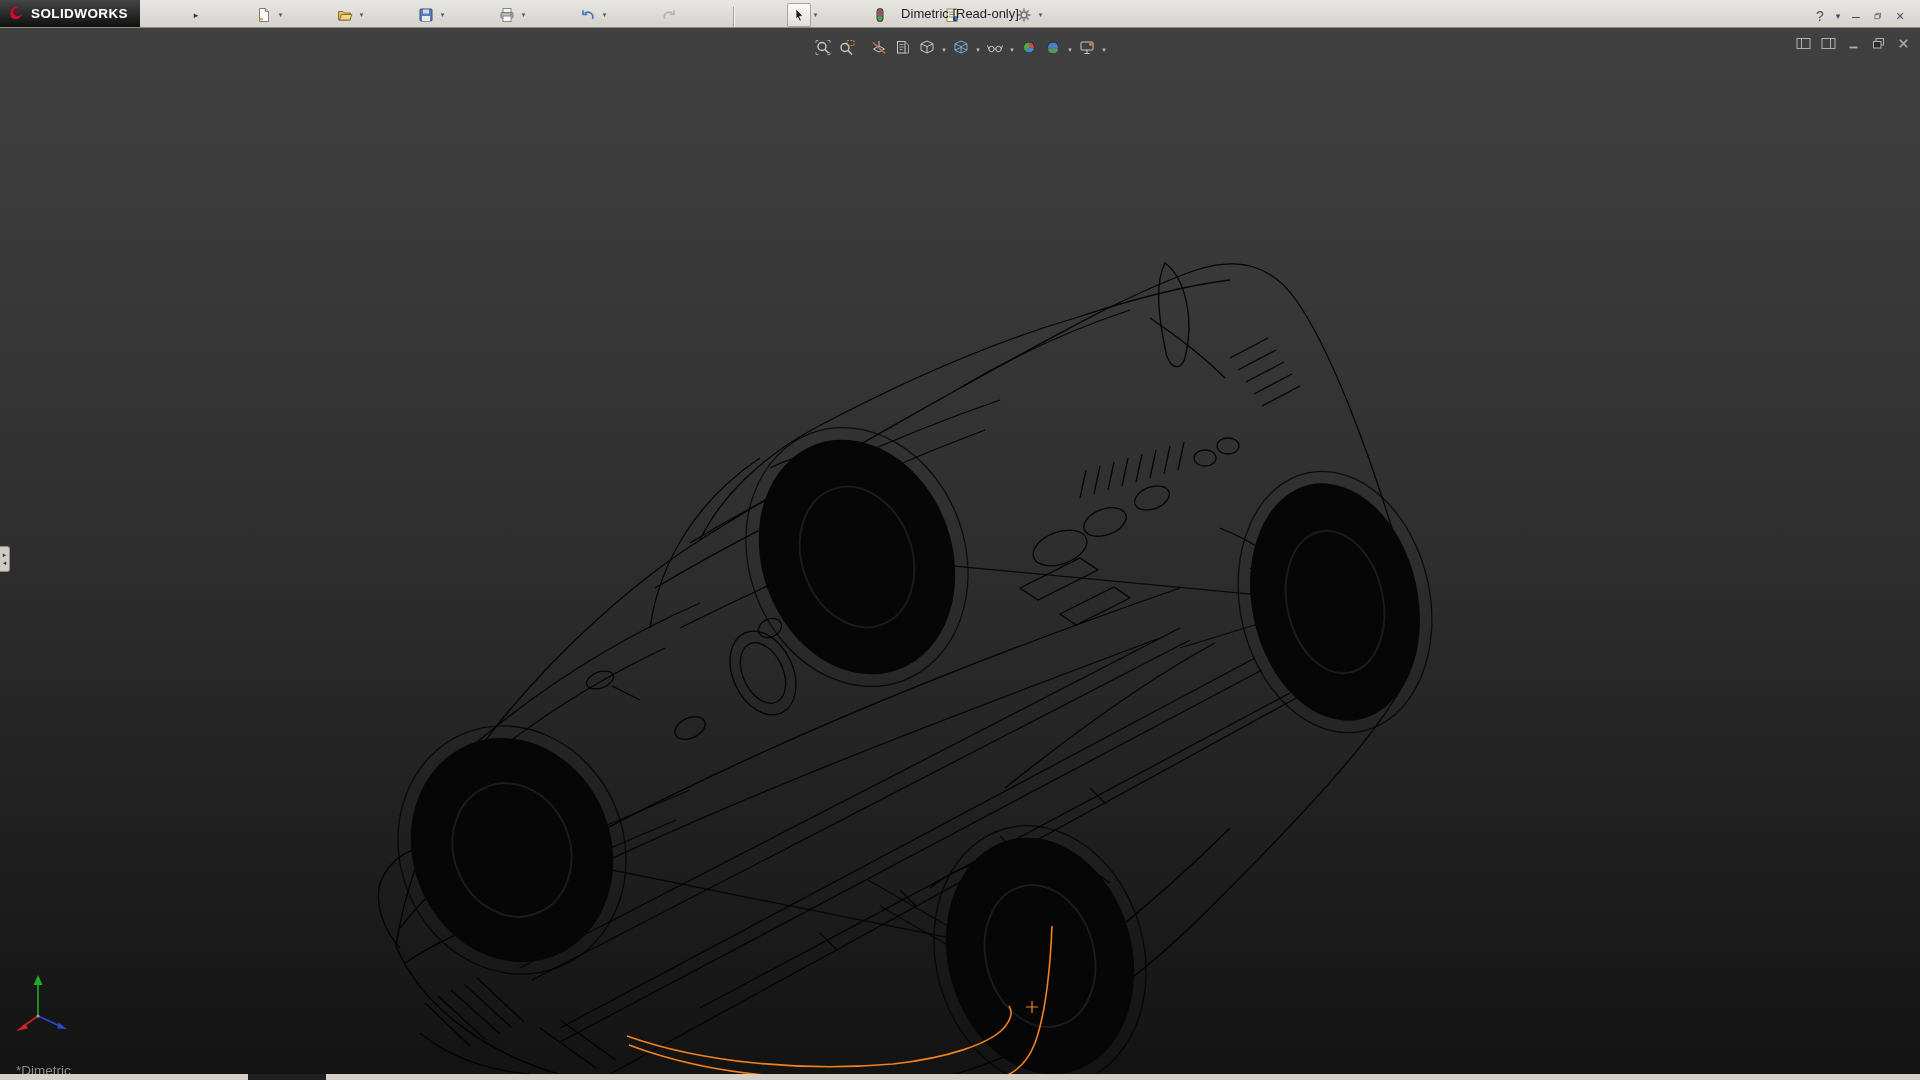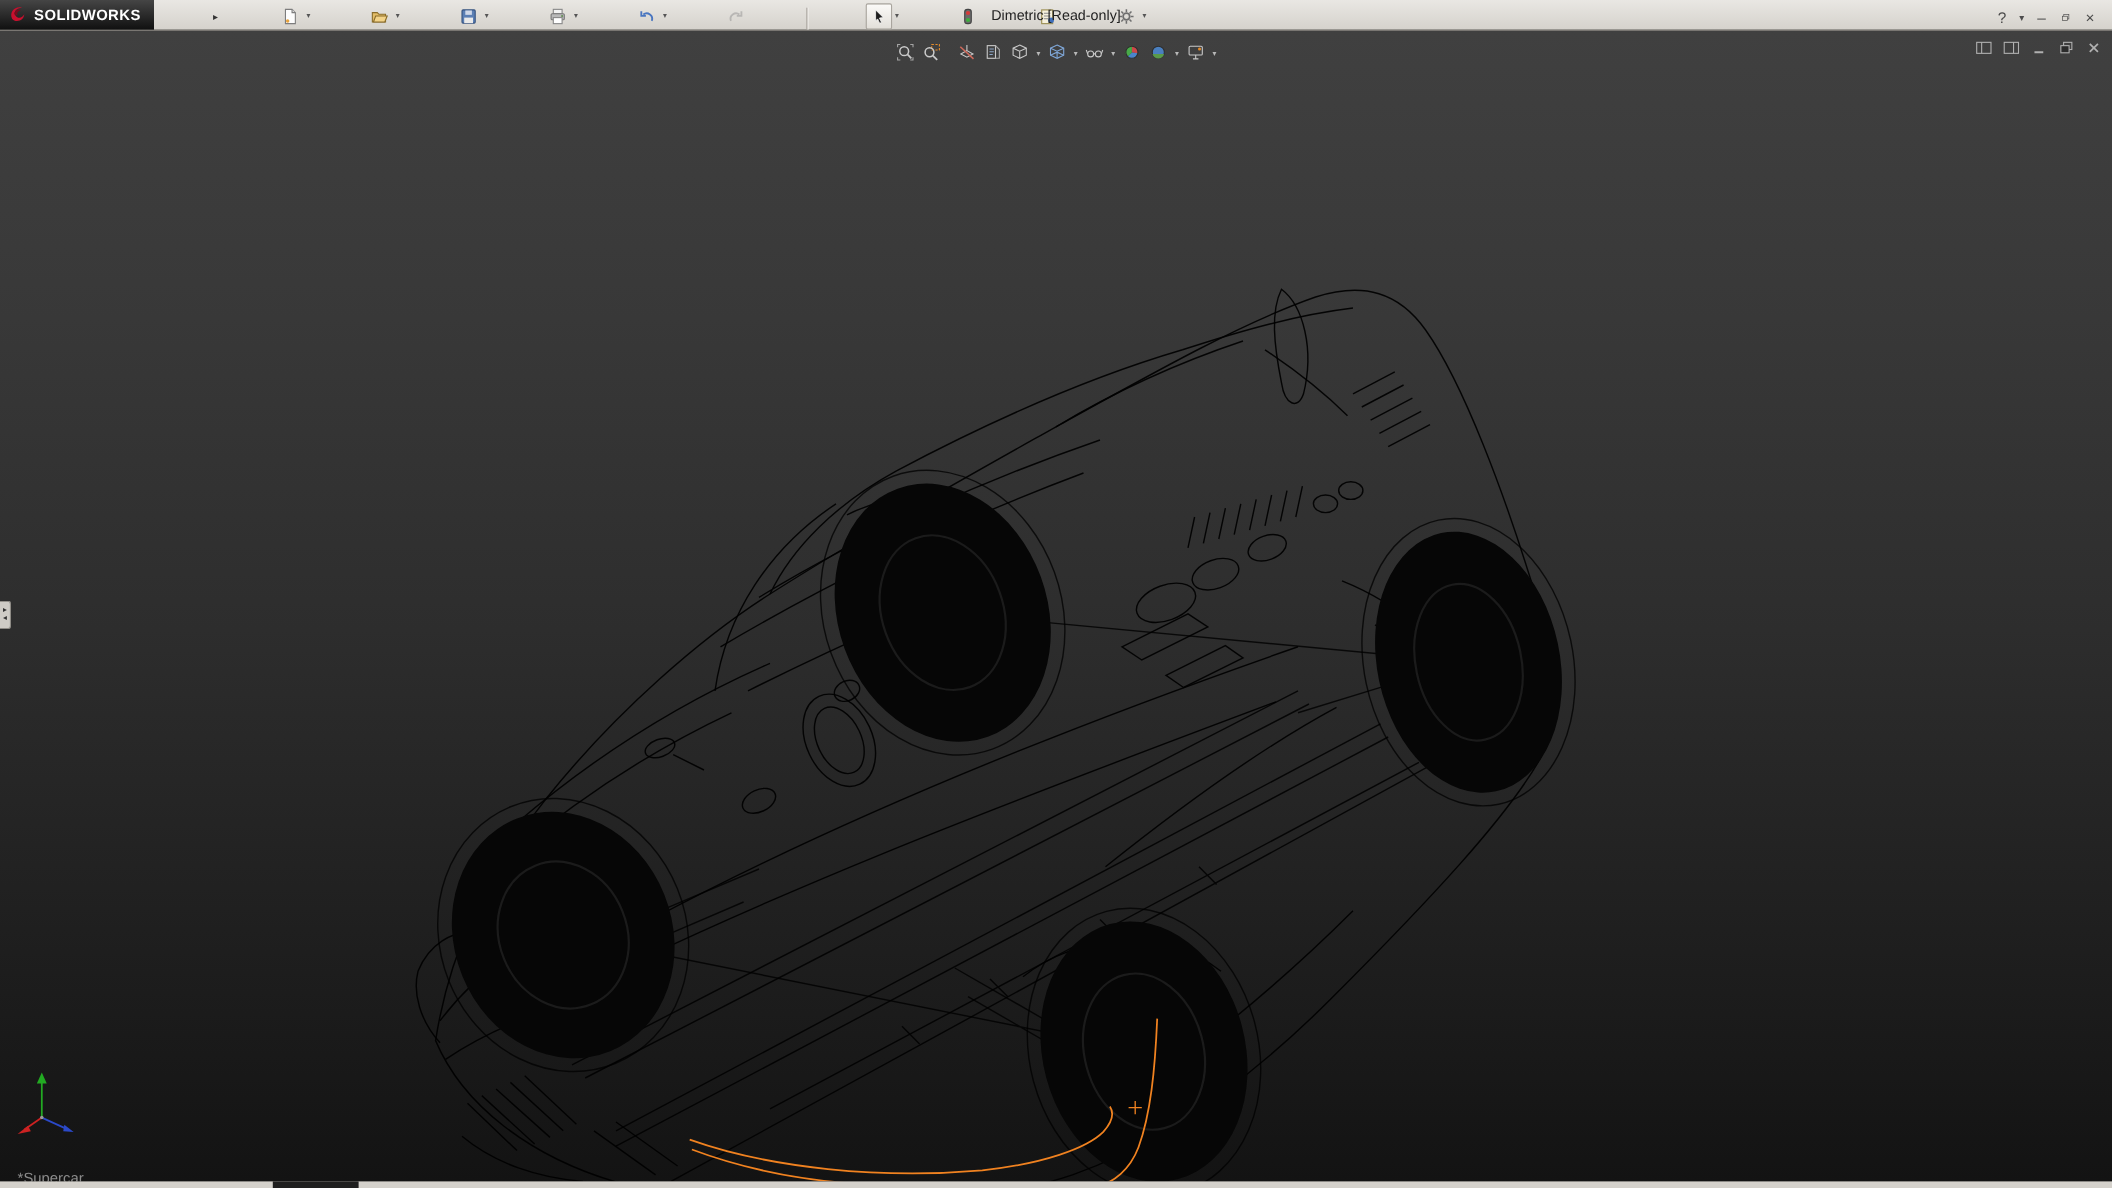--- a/index.html
+++ b/index.html
@@ -386,18 +386,18 @@
   <svg class="triad" viewBox="0 0 80 80">
     <line x1="26" y1="48" x2="26" y2="15" stroke="#22aa22" stroke-width="1.6"></line>
     <polygon points="26,7 21.5,17 30.5,17" fill="#22aa22"></polygon>
     <line x1="26" y1="48" x2="10" y2="59" stroke="#cc2222" stroke-width="1.6"></line>
     <polygon points="4,63 13.5,55.5 16,60.5" fill="#cc2222"></polygon>
     <line x1="26" y1="48" x2="48" y2="58" stroke="#2b49c8" stroke-width="1.6"></line>
     <polygon points="55,61 46.5,54.5 45.5,60.5" fill="#2b49c8"></polygon>
     <circle cx="26" cy="48" r="1.6" fill="#999"></circle>
   </svg>
 
-  <div class="view-label">*Supercar</div>
+  <div class="view-label">*Dimetric</div>
 </div>
 
 <div class="bottom-strip">
   <div class="dark-seg"></div>
 </div>
 
 </body></html>

